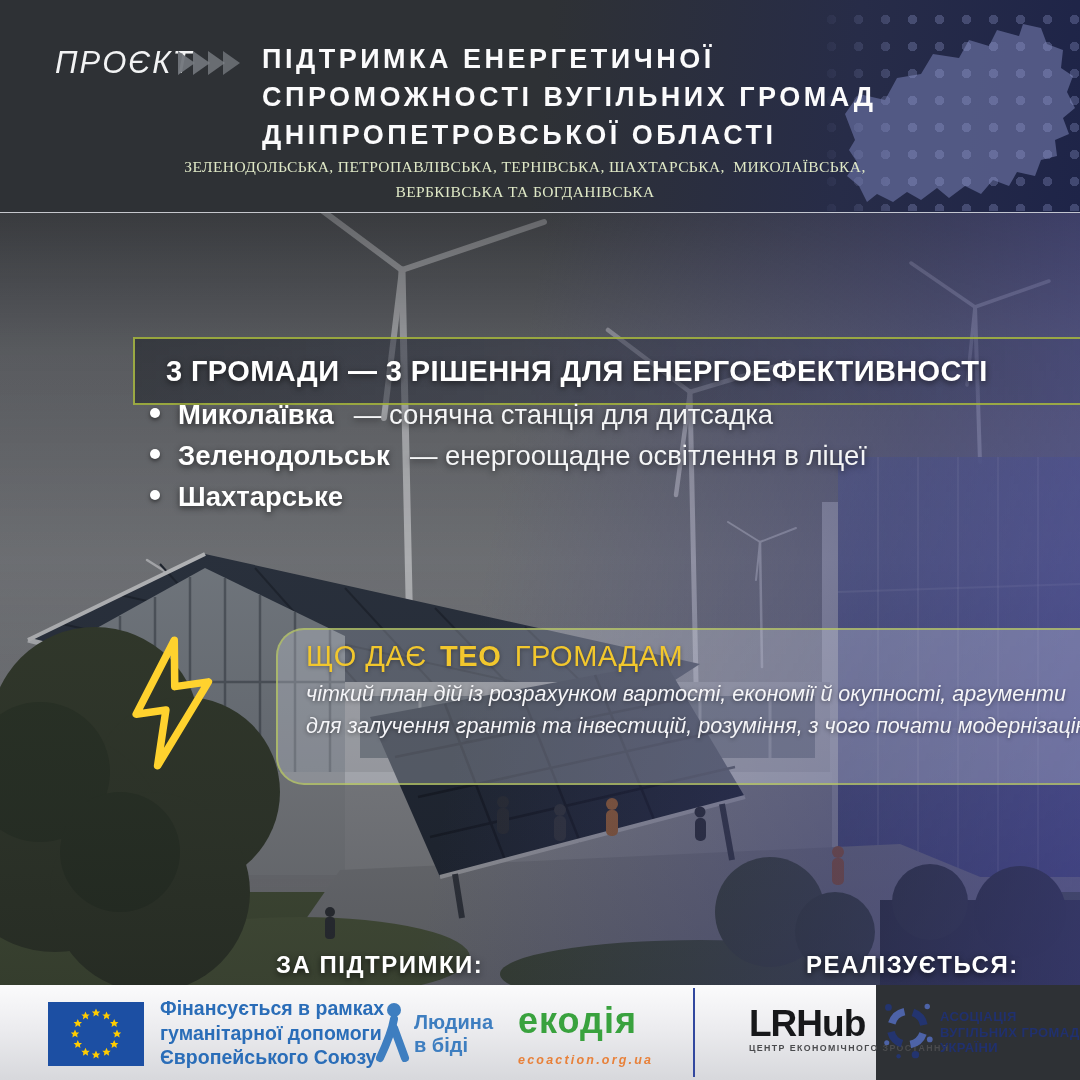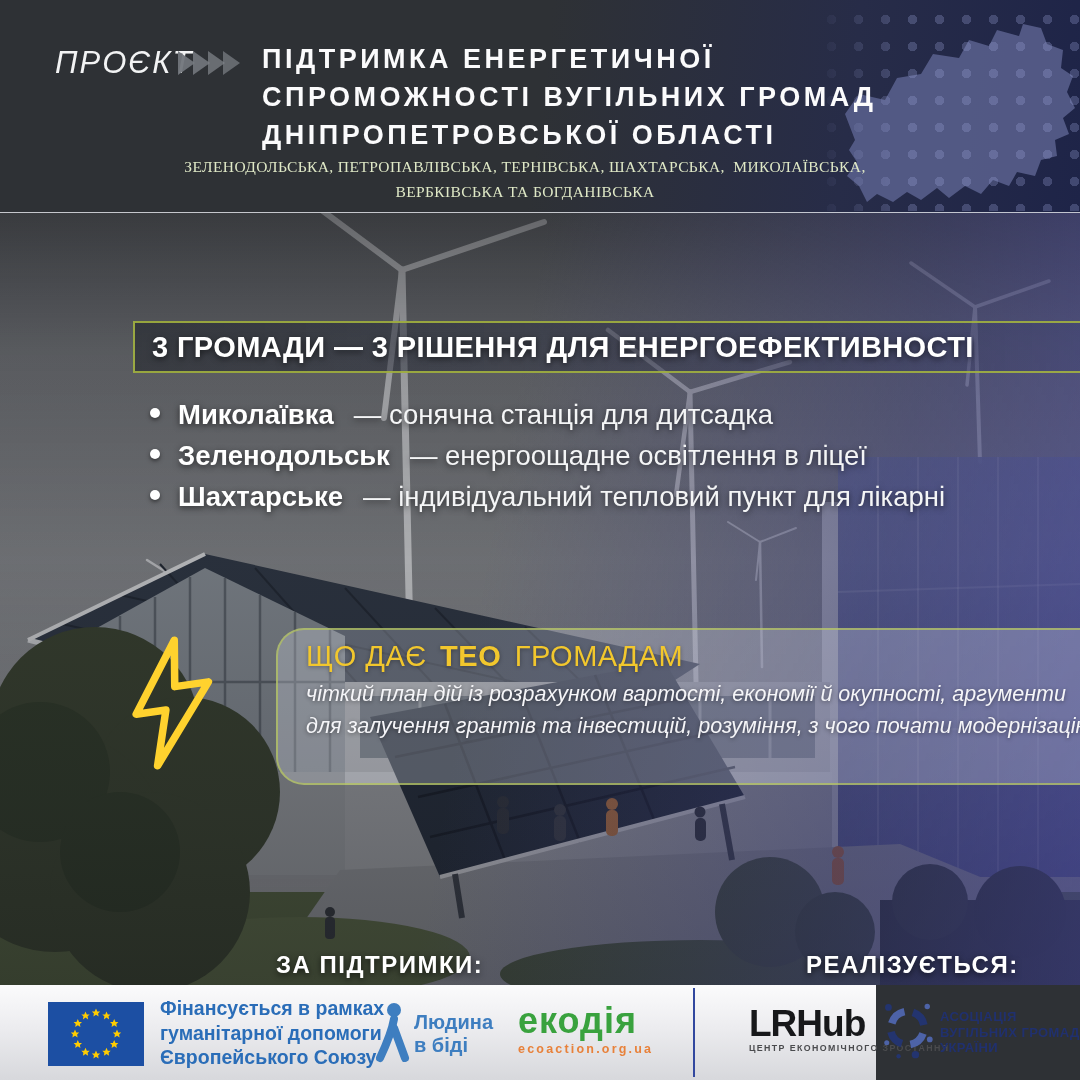--- a/index.html
+++ b/index.html
@@ -46,25 +46,25 @@
     position:absolute;left:0;top:212px;width:1080px;height:773px;z-index:2;
     background:linear-gradient(180deg,rgba(16,18,22,.60) 0%,rgba(26,28,34,.38) 18%,
       rgba(30,32,38,.28) 45%,rgba(24,26,33,.40) 78%,rgba(18,20,26,.48) 100%);
   }
   .tint{
     position:absolute;left:0;top:212px;width:1080px;height:773px;z-index:3;
     background:linear-gradient(100deg,rgba(40,42,50,0) 45%,rgba(60,62,135,.40) 78%,rgba(72,72,160,.55) 100%);
   }
   
   .solutions-heading-box{
-    position:absolute;left:133px;top:321px;width:947px;height:52px;z-index:5;
+    position:absolute;left:133px;top:337px;width:947px;height:68px;z-index:5;
     box-sizing:border-box;
     border:2px solid rgba(168,184,62,.85);border-right:none;
     background:linear-gradient(90deg,rgba(28,32,40,.55),rgba(55,60,105,.28));
-    display:flex;align-items:center;padding-left:17px;
+    display:flex;align-items:center;padding-left:31px;
   }
   .solutions-heading-box h2{
     margin:0;color:#ffffff;font-size:29px;font-weight:700;letter-spacing:.4px;
     text-shadow:0 2px 6px rgba(0,0,0,.6);white-space:nowrap;
   }
   .solutions-list{position:absolute;left:150px;top:399px;z-index:5;}
   .solution-item{display:flex;align-items:baseline;margin-bottom:9px;}
   .bullet-dot{
     width:10px;height:10px;border-radius:50%;background:#fff;flex:0 0 auto;
     margin-right:18px;transform:translateY(-6px);box-shadow:0 2px 4px rgba(0,0,0,.5);
@@ -107,21 +107,21 @@
     background:linear-gradient(180deg,#fbfbfc 0%,#ececef 45%,#d7d8dc 100%);
   }
   .eu-flag{position:absolute;left:48px;top:17px;}
   .eu-text{position:absolute;left:160px;top:11px;}
   .eu-text div{color:#2a6db8;font-size:19.5px;font-weight:700;line-height:24.5px;white-space:nowrap;}
   .pin-icon{position:absolute;left:376px;top:17px;}
   .pin-text{position:absolute;left:414px;top:26px;}
   .pin-text div{color:#3e7ec0;font-size:20px;font-weight:700;line-height:23px;white-space:nowrap;}
   .eco{position:absolute;left:518px;top:18px;}
   .eco-name{color:#39a23e;font-size:36px;font-weight:800;letter-spacing:1px;line-height:36px;white-space:nowrap;}
-  .eco-url{color:#e8813a;font-size:12.5px;font-weight:700;letter-spacing:2.2px;margin-top:3px;white-space:nowrap;}
+  .eco-url{color:#e8813a;font-size:12.5px;font-weight:700;letter-spacing:2.2px;margin-top:14px;white-space:nowrap;font-style:italic;}
   .bar-divider{position:absolute;left:693px;top:3px;width:2px;height:89px;background:#32489f;}
   .lrhub{position:absolute;left:723px;top:22px;margin-left:26px;}
   .lrhub-name{color:#17181a;font-size:37px;font-weight:800;letter-spacing:-1px;line-height:34px;white-space:nowrap;}
   .lrhub-sub{color:#4a4b4e;font-size:8.8px;font-weight:700;letter-spacing:1.4px;margin-top:2px;white-space:nowrap;}
   .acgu-icon{position:absolute;left:880px;top:13px;}
   .acgu-text{position:absolute;left:940px;top:24px;}
   .acgu-text div{color:#20306e;font-size:13px;font-weight:800;letter-spacing:.4px;line-height:15.5px;white-space:nowrap;}
 </style>
 </head>
 <body>
@@ -341,21 +341,20 @@
       <span class="desc">— сонячна станція для дитсадка</span>
     </div>
     <div class="solution-item">
       <span class="bullet-dot"></span>
       <span class="name">Зеленодольськ</span>
       <span class="desc">— енергоощадне освітлення в ліцеї</span>
     </div>
     <div class="solution-item">
       <span class="bullet-dot"></span>
       <span class="name">Шахтарське</span>
-      <span class="desc">— індивідуальний тепловий пункт для лікарні</span>
     </div>
   </div>
 
   <span class="lightning">
     <svg width="125" height="140" viewBox="0 0 125 140">
       <path d="M70,8 L22,76 L52,76 L36,130 L98,54 L64,54 Z" fill="none" stroke="#ffd22e" stroke-width="7.5" stroke-linejoin="round" stroke-linecap="round" transform="rotate(-8 60 70)"></path>
     </svg>
   </span>
 
   <div class="teo-box">

